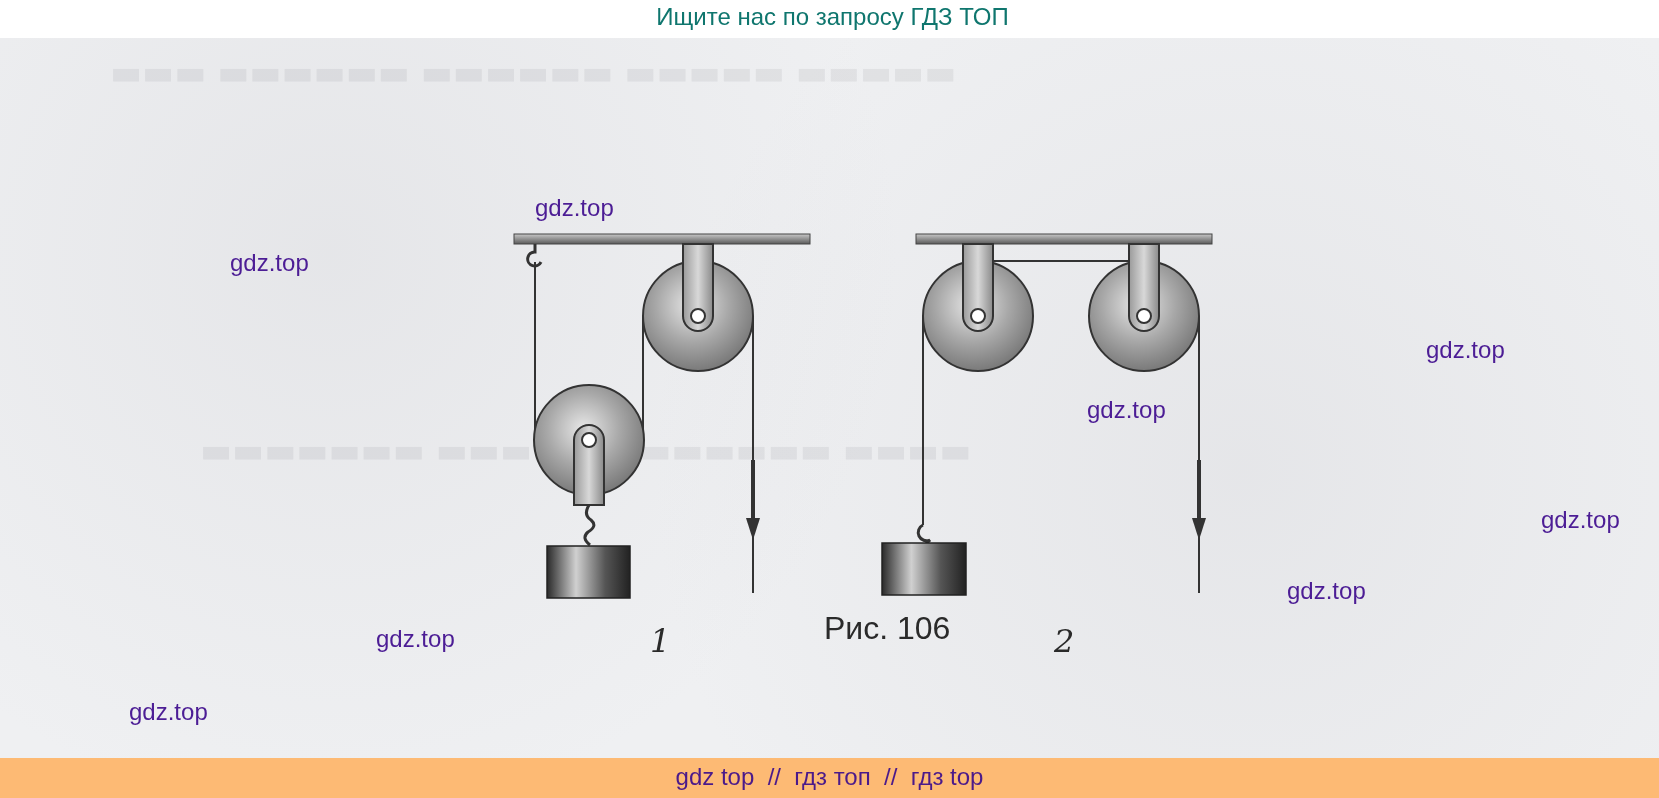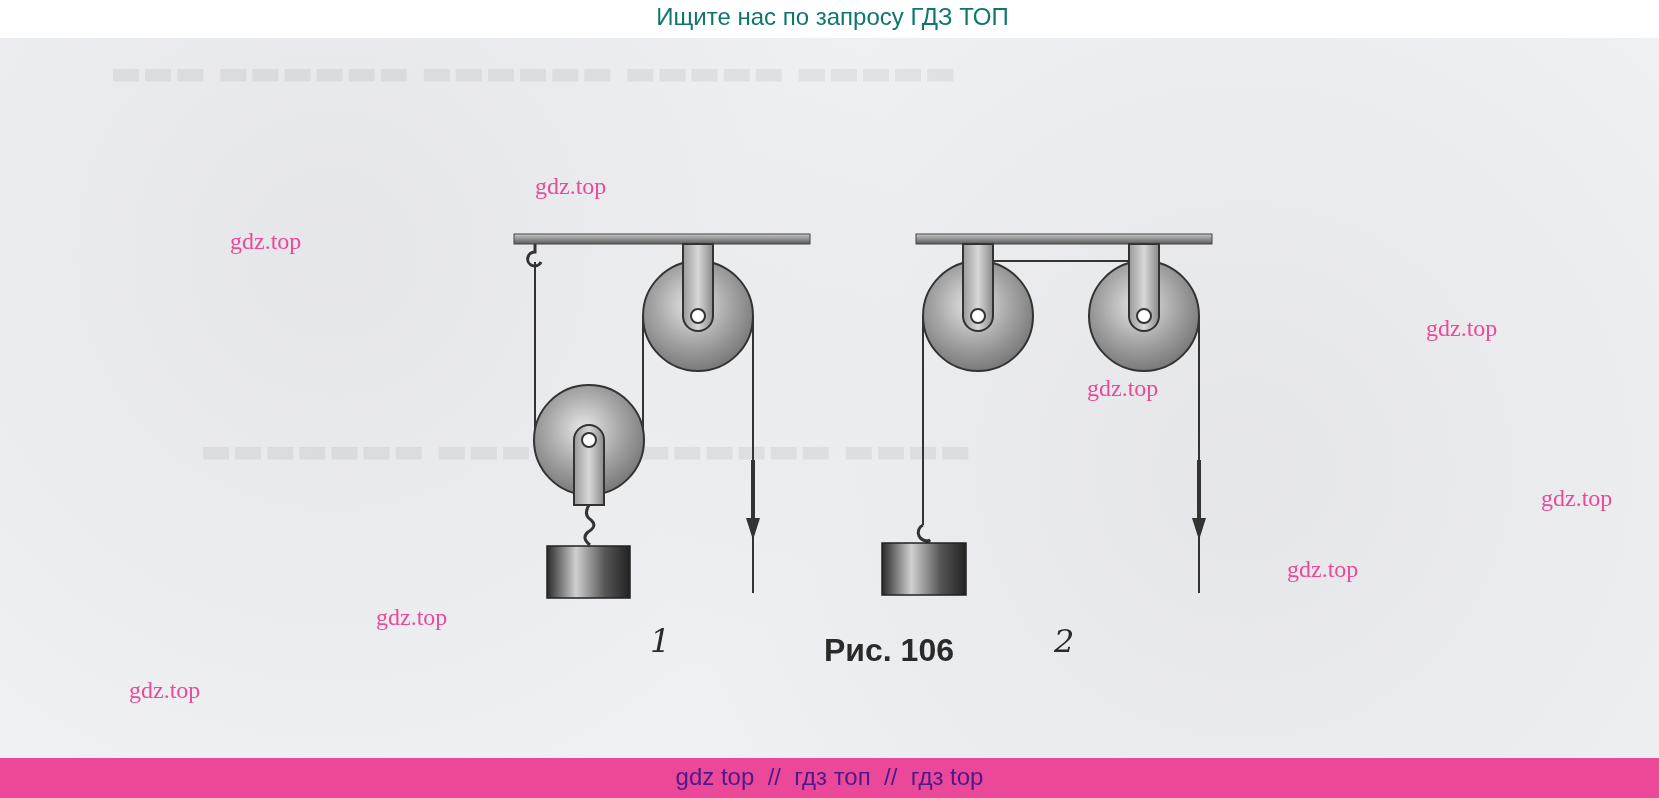--- a/index.html
+++ b/index.html
@@ -15,43 +15,43 @@
   }
   .page {
     position:absolute; left:0; top:38px; width:1659px; height:720px;
     background:#eff0f2;
     background-image:
       radial-gradient(circle at 20% 30%, rgba(200,200,205,0.25) 0, transparent 40%),
       radial-gradient(circle at 75% 60%, rgba(200,200,205,0.25) 0, transparent 45%);
   }
   .bottom-banner {
     position:absolute; left:0; top:758px; width:1659px; height:40px;
-    background:#ec4899; text-align:center;
+    background:#fdba74; text-align:center;
     color:#4b1a8a; font-size:24px; line-height:38px;
   }
   .question {
     position:absolute; left:66px; top:42px; width:1540px;
     font-family:"DejaVu Serif", serif; color:#2a2a2a;
     font-size:39px; line-height:53px;
   }
   .q-num { font-family:"Liberation Sans", sans-serif; font-weight:bold; margin-right:14px; }
   .q-line { display:block; white-space:nowrap; text-align:justify; }
   .q-line.indent { padding-left:58px; }
   .fig-caption {
-    position:absolute; left:824px; top:632px;
-    font-family:"Liberation Sans", sans-serif; font-weight:bold;
+    position:absolute; left:824px; top:610px;
+    font-family:"Liberation Sans", sans-serif; font-weight:normal;
     font-size:32px; color:#2a2a2a;
   }
   .sys-label {
     position:absolute; font-family:"DejaVu Serif", serif; font-style:italic;
     font-size:32px; color:#2a2a2a;
   }
   .watermark {
-    position:absolute; font-family:Liberation Serif, serif;
-    font-size:24px; color:#ec4899;
+    position:absolute; font-family:Liberation Sans, sans-serif;
+    font-size:24px; color:#4c1d95;margin-top:21px;
   }
   .bleed {
     position:absolute; font-family:"DejaVu Serif", serif; font-size:34px;
     color:rgba(120,120,130,0.12); white-space:nowrap; pointer-events:none;
   }
   svg.fig { position:absolute; left:0; top:0; }
 </style>
 </head>
 <body>
 

